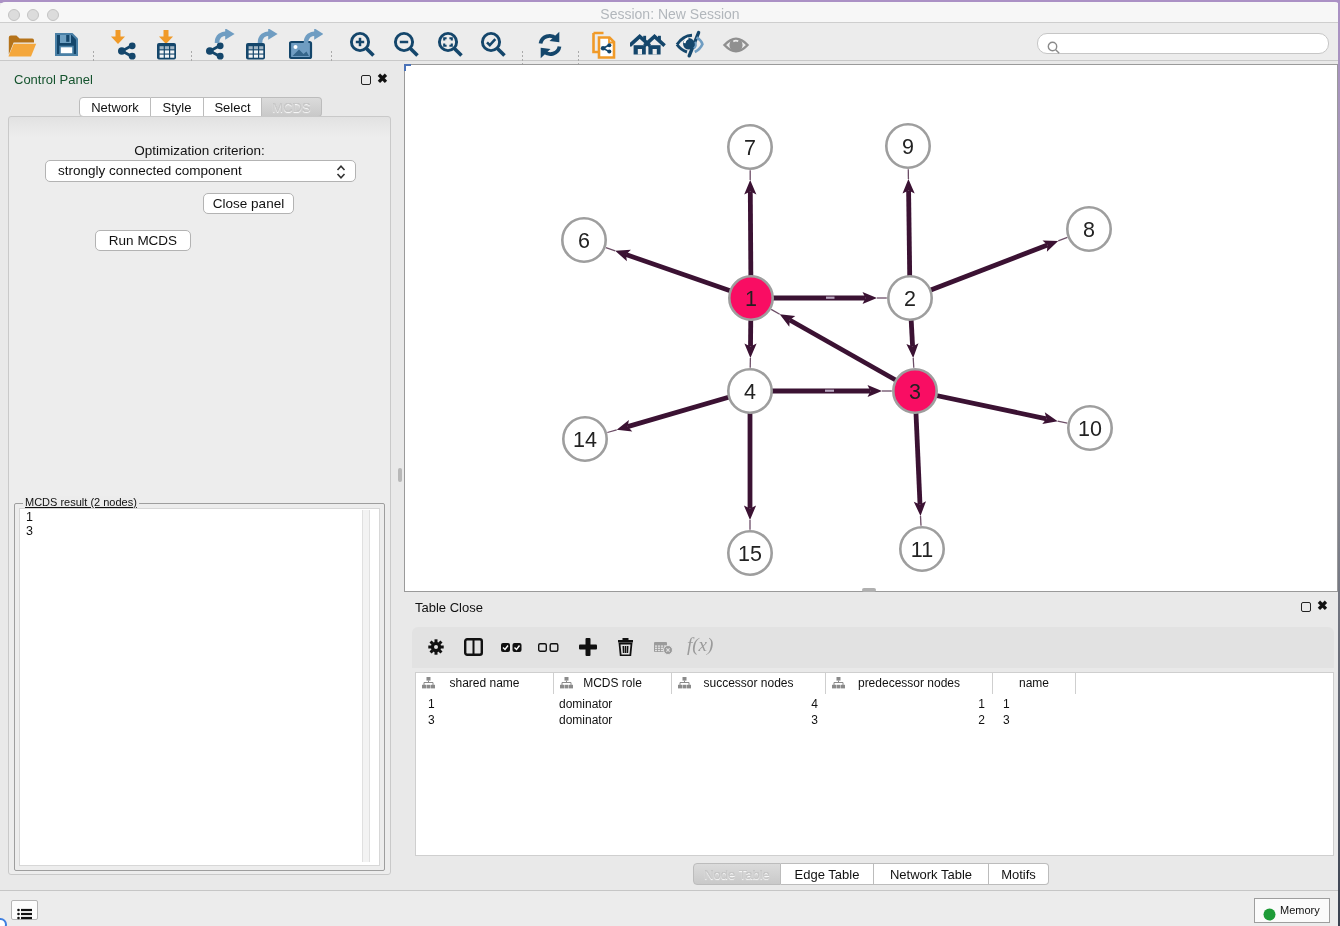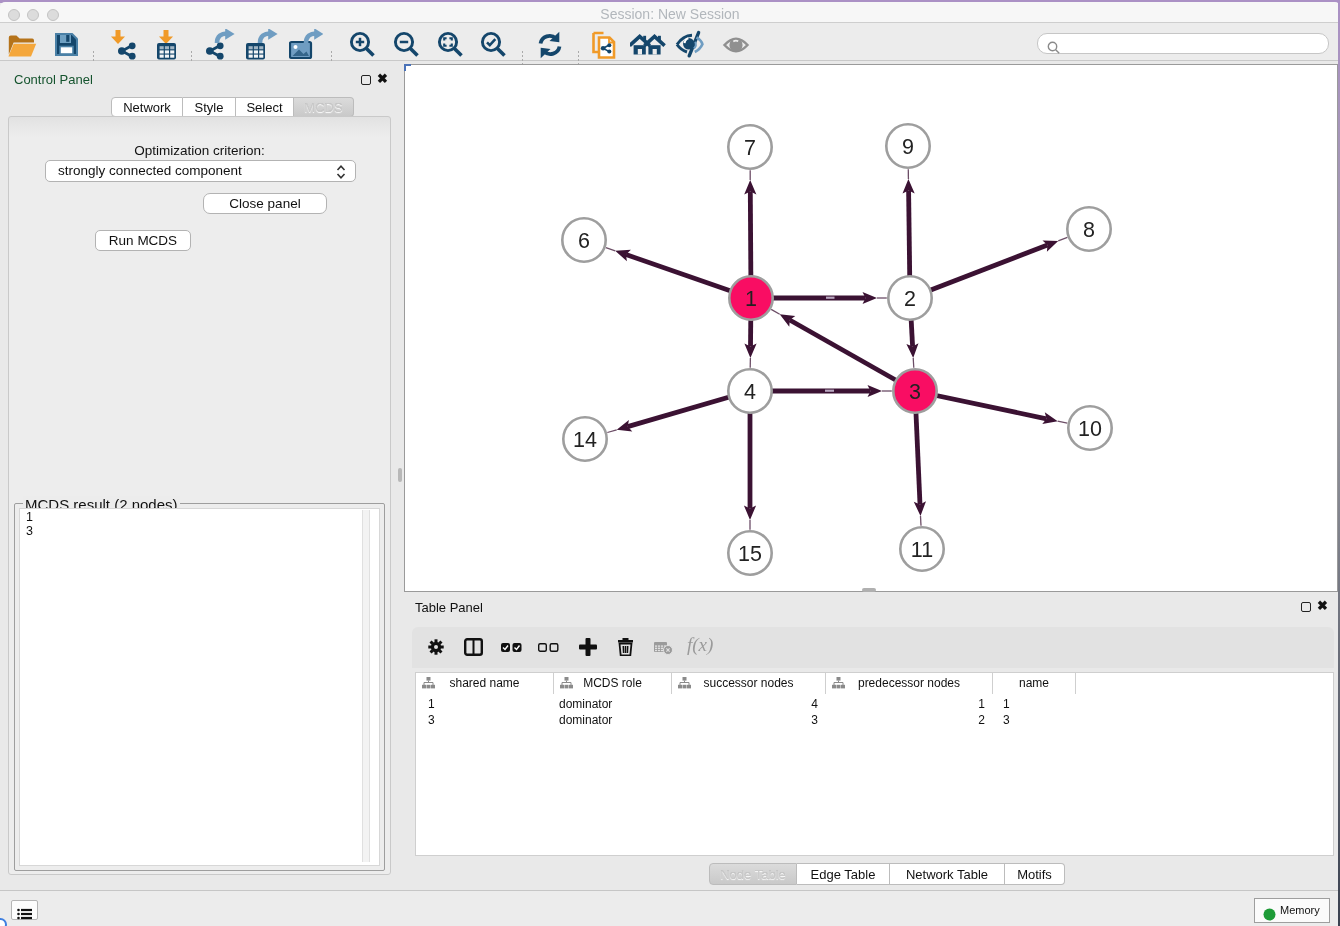--- a/index.html
+++ b/index.html
@@ -19,29 +19,29 @@
 .tsep { position:absolute; top:28px; width:1px; height:28px; background-image:linear-gradient(#aaa 40%, rgba(0,0,0,0) 0%); background-size:1px 4px; }
 #searchbox { position:absolute; left:1037px; top:10px; width:292px; height:21px; background:#fff; border:1px solid #c6c6c6; border-radius:10px; }
 
 
 #cpanel { left:0; top:61px; width:392px; height:829px; background:#e9e9e9; }
 #cpanel .hdr { position:absolute; left:14px; top:11px; font-size:13px; color:#14532d; }
 .undock { position:absolute; width:10px; height:10px; border:1.6px solid #222; border-radius:2px; background:transparent; }
 .closex { position:absolute; font-size:13px; font-weight:bold; color:#111; }
 #cptabs { position:absolute; left:79px; top:36px; height:20px; display:flex; font-size:13px; }
 .tab { border:1px solid #bcbcbc; border-left:none; background:#fff; color:#111; display:flex; align-items:center; justify-content:center; }
-.tab.first { border-left:1px solid #bcbcbc; border-radius:4px 0 0 4px;margin-left:32px; }
+.tab.first { border-left:1px solid #bcbcbc; border-radius:4px 0 0 4px; }
 .tab.last { border-radius:0 4px 4px 0; }
 .tab.sel { background:linear-gradient(#dbdbdb,#c9c9c9); color:#c9c9c9; text-shadow:0 1px 1px #ffffff, 0 -0.5px 0 #adadad; }
 #cpbody { position:absolute; left:8px; top:55px; width:383px; height:759px; border:1px solid #c9c9c9; border-radius:3px; background:linear-gradient(#e2e2e2, #ededed 20px); }
 #optlabel { position:absolute; left:0; top:26px; width:100%; text-align:center; font-size:13.5px; color:#111; }
 #combo { position:absolute; left:36px; top:43px; width:311px; height:22px; background:#fff; border:1px solid #b3b3b3; border-radius:5px; font-size:13.5px; color:#111; line-height:20px; padding-left:12px; }
 .btn { position:absolute; top:76px; height:21px; background:#fff; border:1px solid #b3b3b3; border-radius:5px; font-size:13.5px; color:#111; text-align:center; line-height:19px; }
 #fieldset { position:absolute; left:5px; top:386px; width:371px; height:368px; border:1px solid #9e9e9e; border-radius:2px; }
-#fieldset .legend { position:absolute; left:8px; top:-8px; background:#ececec; padding:0 2px; font-size:15px; color:#111; }
+#fieldset .legend { position:absolute; left:8px; top:-8px; background:#ececec; padding:0 2px; font-size:11px; color:#111;text-decoration:underline; }
 #fieldres { position:absolute; left:4px; top:4px; right:4px; bottom:4px; background:#fff; border:1px solid #d7d7d7; font-size:12.5px; color:#111; }
 #fieldres .sb { position:absolute; right:9px; top:1px; width:8px; height:99%; background:#f3f3f3; border-left:1px solid #e0e0e0; border-right:1px solid #e0e0e0; }
 
 
 #netwin { left:404px; top:64px; width:934px; height:528px; border:1px solid #9a9a9a; background:#fff; }
 #nettitle { position:absolute; left:0; top:0; width:100%; height:22px; background:linear-gradient(#fafafa,#dcdcdc); border-bottom:1px solid #b5b5b5; }
 #nettitle .t { position:absolute; top:3px; width:100%; text-align:center; font-size:13px; color:#111; }
 .mac { position:absolute; top:5px; width:13px; height:13px; border-radius:50%; }
 #canvas { position:absolute; left:0; top:23px; width:932px; height:503px; background:#fff; }
 
@@ -255,21 +255,21 @@
   </div>
   <div id="cpbody">
     <div id="combo">strongly connected component
       <svg width="10" height="14" style="position:absolute;right:9px;top:4px" viewBox="0 0 10 14">
           <path d="M1.5 5 L5 1.2 L8.5 5" fill="none" stroke="#333" stroke-width="1.6"></path>
           <path d="M1.5 9 L5 12.8 L8.5 9" fill="none" stroke="#333" stroke-width="1.6"></path>
         </svg>
     </div>
     <div id="optlabel">Optimization criterion:</div>
     <div class="btn" style="left:86px; width:96px;margin-top:37px;">Run MCDS</div>
-    <div class="btn" style="left:194px; width:124px;border-radius:7px;">Close panel</div>
+    <div class="btn" style="left:194px; width:91px;">Close panel</div>
     <div id="fieldset">
       <div class="legend">MCDS result (2 nodes)</div>
       <div id="fieldres">
         <div style="padding:1px 0 0 6px;">1<br>3</div>
         <div class="sb"></div>
       </div>
     </div>
   </div>
 </div>
 
@@ -340,21 +340,21 @@
     <text x="517" y="468.5" font-size="21.5" font-family="Liberation Sans, sans-serif" fill="#222" text-anchor="middle">11</text>
     <circle cx="180" cy="351" r="21.7" fill="#ffffff" stroke="#9e9e9e" stroke-width="2.6"></circle>
     <text x="180" y="358.5" font-size="21.5" font-family="Liberation Sans, sans-serif" fill="#222" text-anchor="middle">14</text>
     <circle cx="345" cy="465" r="21.7" fill="#ffffff" stroke="#9e9e9e" stroke-width="2.6"></circle>
     <text x="345" y="472.5" font-size="21.5" font-family="Liberation Sans, sans-serif" fill="#222" text-anchor="middle">15</text>
     </svg>
   </div>
 </div>
 
 <div id="tpanel" class="abs">
-  <div class="hdr">Table Panel</div>
+  <div class="hdr">Table Close</div>
   <div class="undock" style="left:897px; top:7px;"></div>
   <div class="closex" style="left:913px; top:3px;">✖</div>
   <div id="ttoolbar">
       <svg style="position:absolute;left:16px;top:12px" width="16" height="16" viewBox="0 0 16 16">
         <g transform="translate(8,8)">
           <circle cx="0" cy="0" r="5.2" fill="#111"></circle>
           <circle cx="0" cy="0" r="2" fill="#e2e2e2"></circle>
           <rect x="4.7" y="-1.5" width="3" height="3" fill="#111" transform="rotate(0 6.2 0.0)"></rect>
           <rect x="2.884062043356595" y="2.884062043356594" width="3" height="3" fill="#111" transform="rotate(45 4.384062043356595 4.384062043356594)"></rect>
           <rect x="-1.4999999999999996" y="4.7" width="3" height="3" fill="#111" transform="rotate(90 3.796405077356795e-16 6.2)"></rect>

